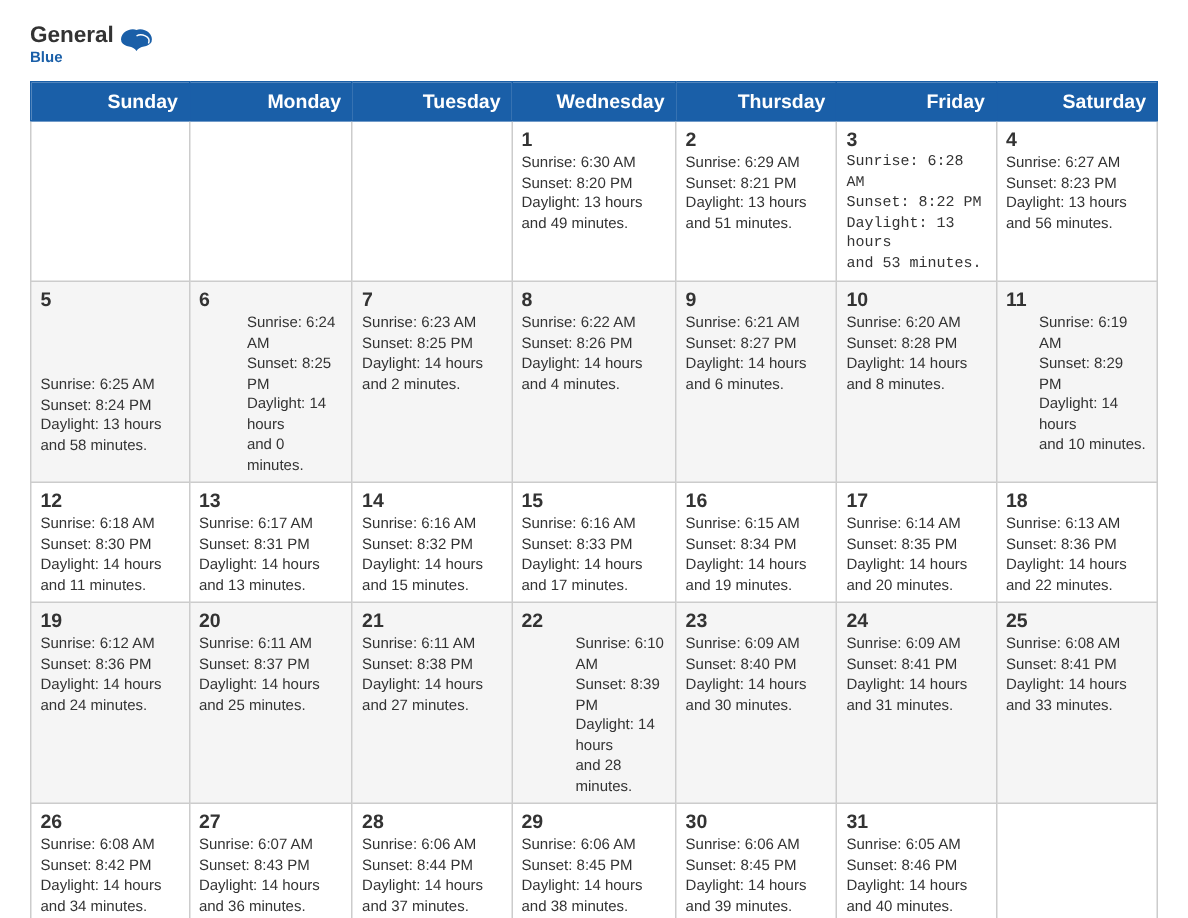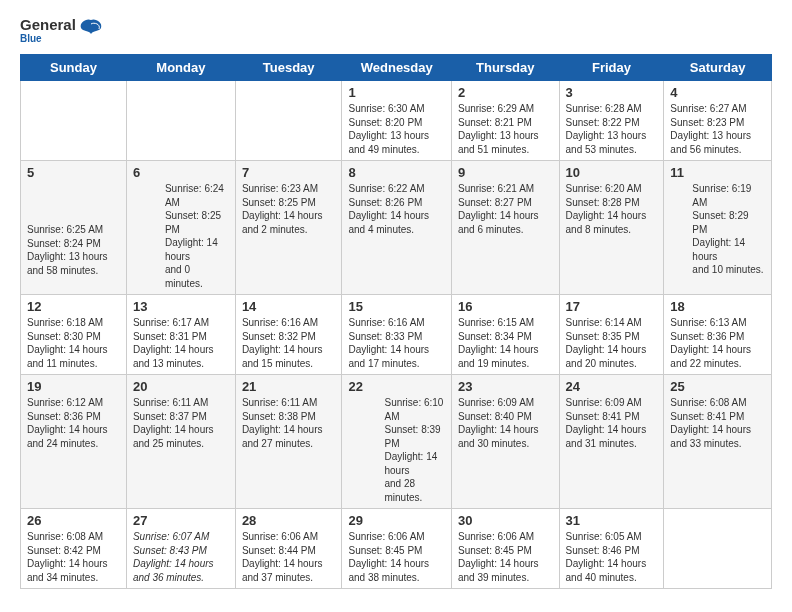--- a/index.html
+++ b/index.html
@@ -16,21 +16,21 @@
       padding: 16px 20px 10px 20px;
     }
     .header {
       display: flex;
       justify-content: space-between;
       align-items: flex-start;
       margin-bottom: 10px;
     }
     .logo {
       display: flex;
-      align-items: flex-end;
+      align-items: center;
       gap: 1px;
     }
     .title-block {
       text-align: right;
     }
     .month-year {
       font-size: 32px;
       font-weight: bold;
       color: #333;
     }
@@ -39,21 +39,21 @@
       color: #555;
     }
     .calendar {
       width: 100%;
       border-collapse: collapse;
       border: 1px solid #ccc;
     }
     .calendar th {
       background: #1a5fa8;
       color: #fff;
-      text-align: center;
+      text-align: right;
       padding: 5px 7px;
       font-size: 13px;
       border: 1px solid #1a5fa8;
     }
     .calendar td {
       border: 1px solid #ccc;
       vertical-align: top;
       padding: 4px 6px;
       width: 113px;
       min-height: 80px;
@@ -125,21 +125,21 @@
           </td>
           <td>
             <div class="day-number">2</div>
             <div class="day-info" style="white-space: pre-line;">Sunrise: 6:29 AM
 Sunset: 8:21 PM
 Daylight: 13 hours
 and 51 minutes.</div>
           </td>
           <td>
             <div class="day-number">3</div>
-            <div class="day-info" style="white-space: pre-line;">Sunrise: 6:28 AM
+            <div class="day-info" style="white-space: pre-line; font-family: Liberation Mono, monospace;">Sunrise: 6:28 AM
 Sunset: 8:22 PM
 Daylight: 13 hours
 and 53 minutes.</div>
           </td>
           <td>
             <div class="day-number">4</div>
             <div class="day-info" style="white-space: pre-line;">Sunrise: 6:27 AM
 Sunset: 8:23 PM
 Daylight: 13 hours
 and 56 minutes.</div>
@@ -301,21 +301,21 @@
         <tr>
           <td>
             <div class="day-number">26</div>
             <div class="day-info" style="white-space: pre-line;">Sunrise: 6:08 AM
 Sunset: 8:42 PM
 Daylight: 14 hours
 and 34 minutes.</div>
           </td>
           <td>
             <div class="day-number">27</div>
-            <div class="day-info" style="white-space: pre-line; font-style: italic;">Sunrise: 6:07 AM
+            <div class="day-info" style="white-space: pre-line;">Sunrise: 6:07 AM
 Sunset: 8:43 PM
 Daylight: 14 hours
 and 36 minutes.</div>
           </td>
           <td>
             <div class="day-number">28</div>
             <div class="day-info" style="white-space: pre-line;">Sunrise: 6:06 AM
 Sunset: 8:44 PM
 Daylight: 14 hours
 and 37 minutes.</div>

